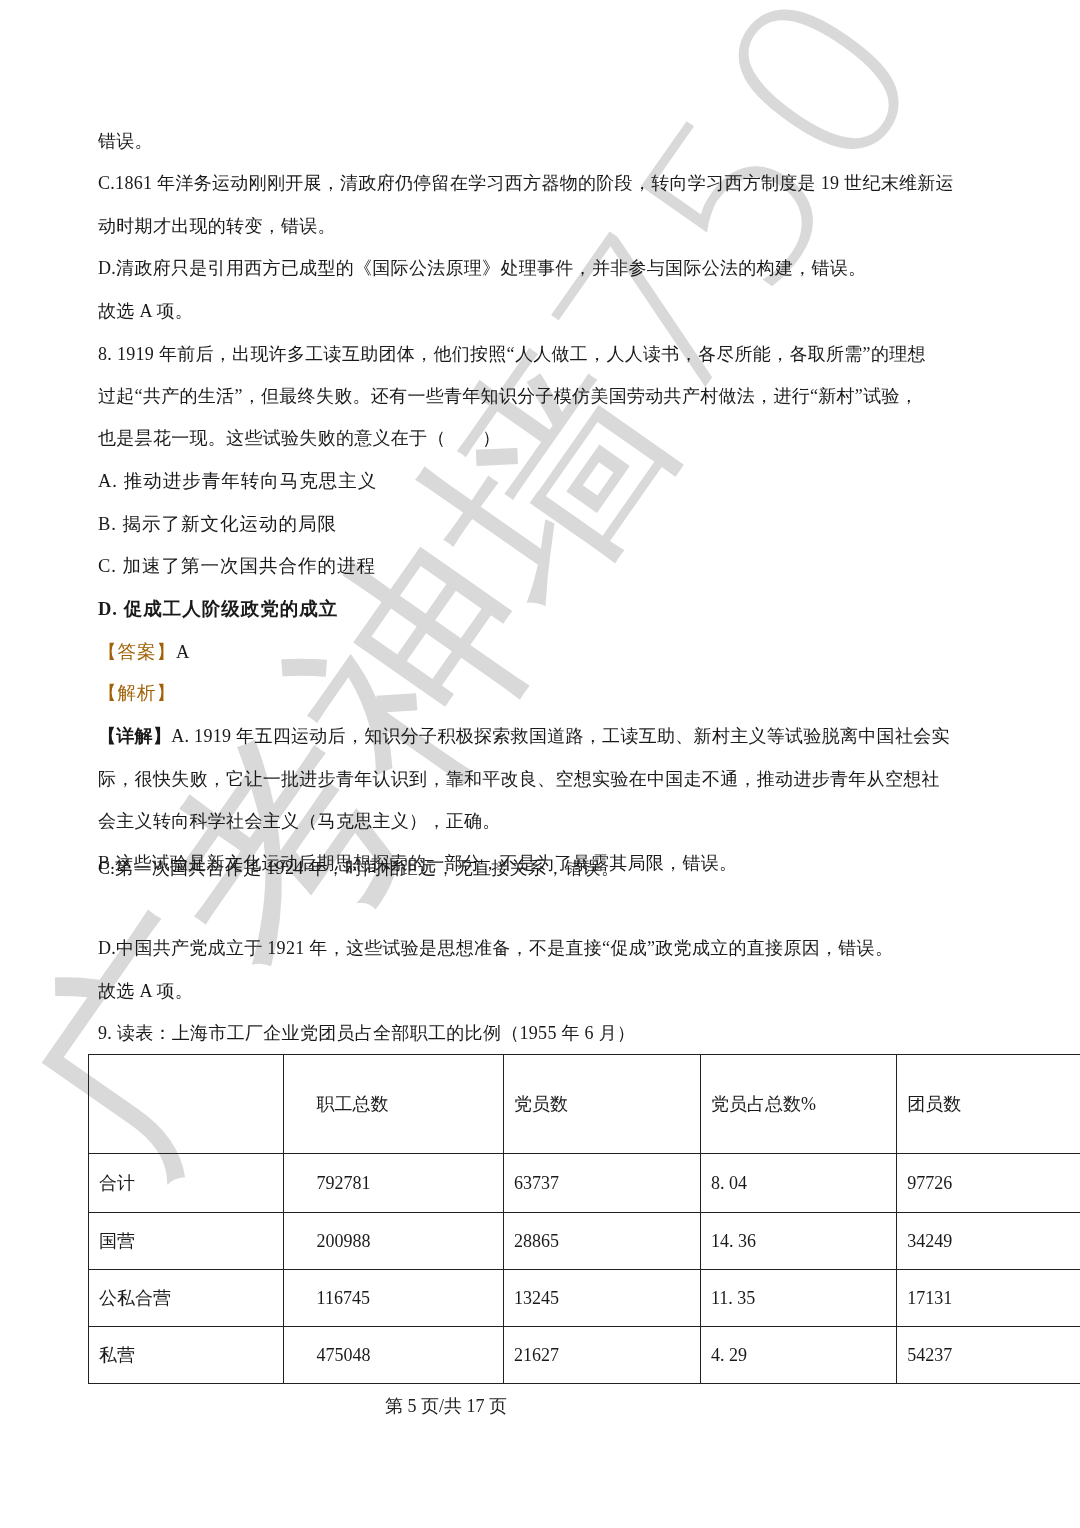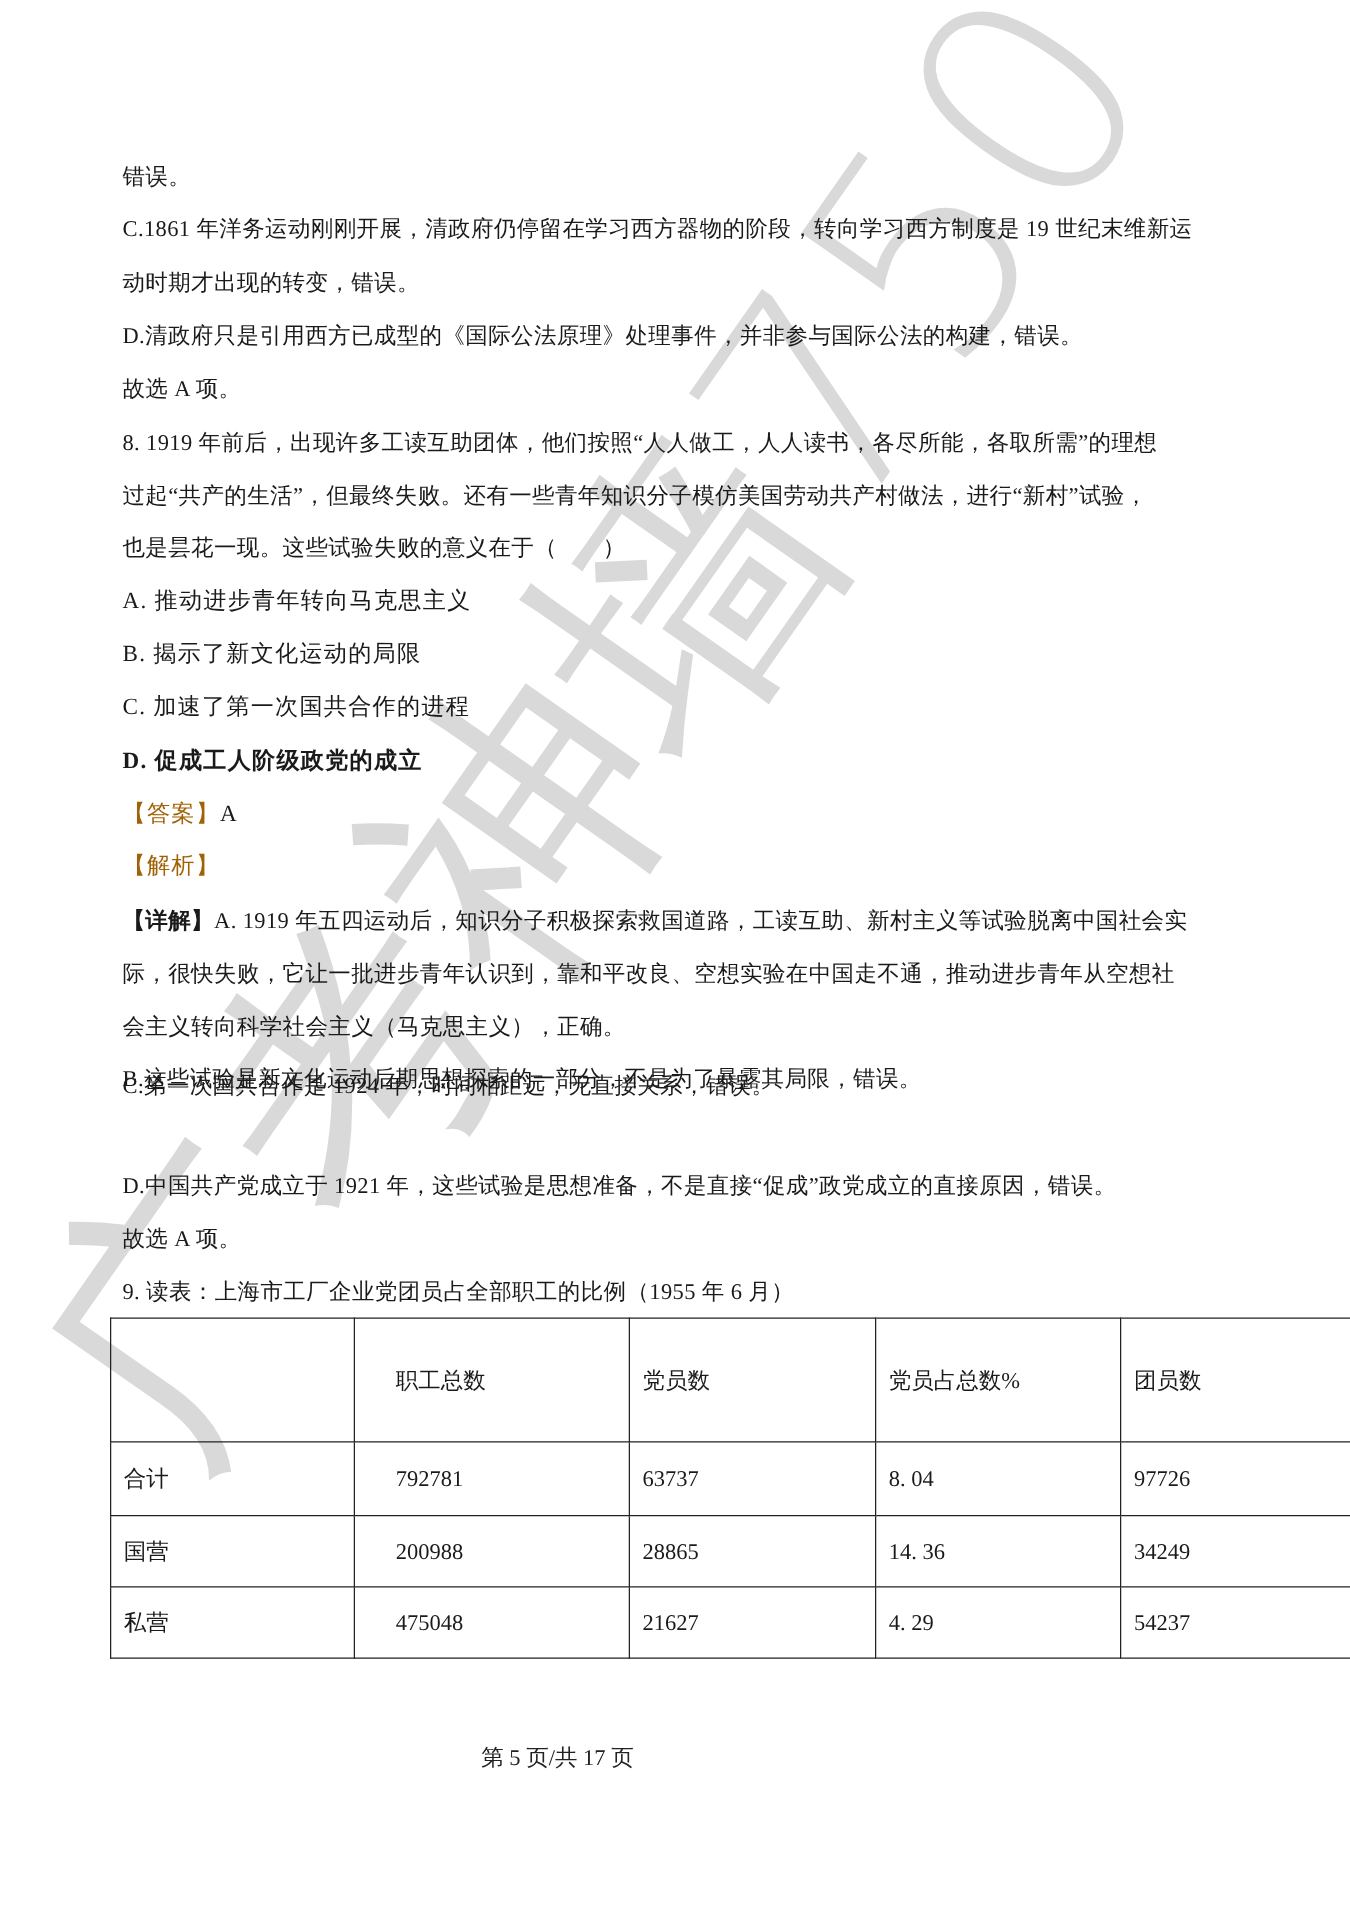--- a/index.html
+++ b/index.html
@@ -146,20 +146,27 @@
       <td class="c4">97726</td>
     </tr>
     <tr class="body">
       <td class="c0">国营</td>
       <td class="c1">200988</td>
       <td class="c2">28865</td>
       <td class="c3">14. 36</td>
       <td class="c4">34249</td>
     </tr>
     <tr class="body">
+      <td class="c0">公私合营</td>
+      <td class="c1">116745</td>
+      <td class="c2">13245</td>
+      <td class="c3">11. 35</td>
+      <td class="c4">17131</td>
+    </tr>
+    <tr class="body">
       <td class="c0">私营</td>
       <td class="c1">475048</td>
       <td class="c2">21627</td>
       <td class="c3">4. 29</td>
       <td class="c4">54237</td>
     </tr>
   </tbody>
     </table>
 
   <div class="footer">第 5 页/共 17 页</div>

